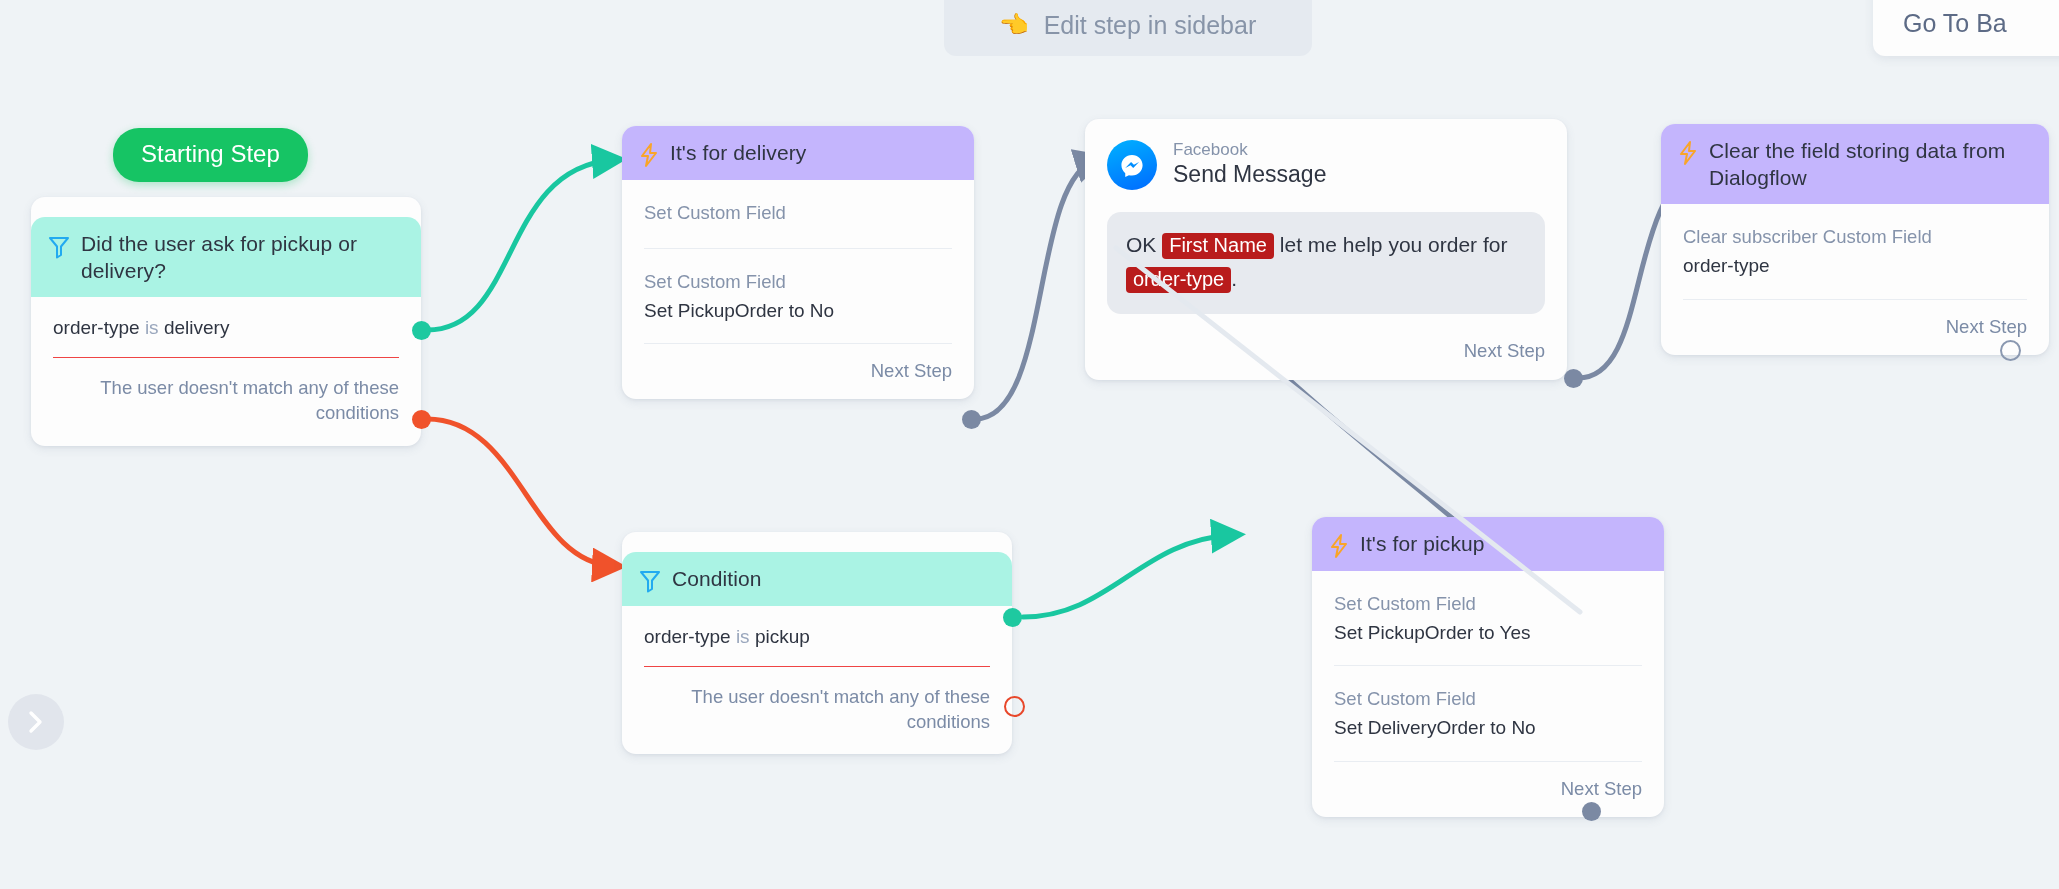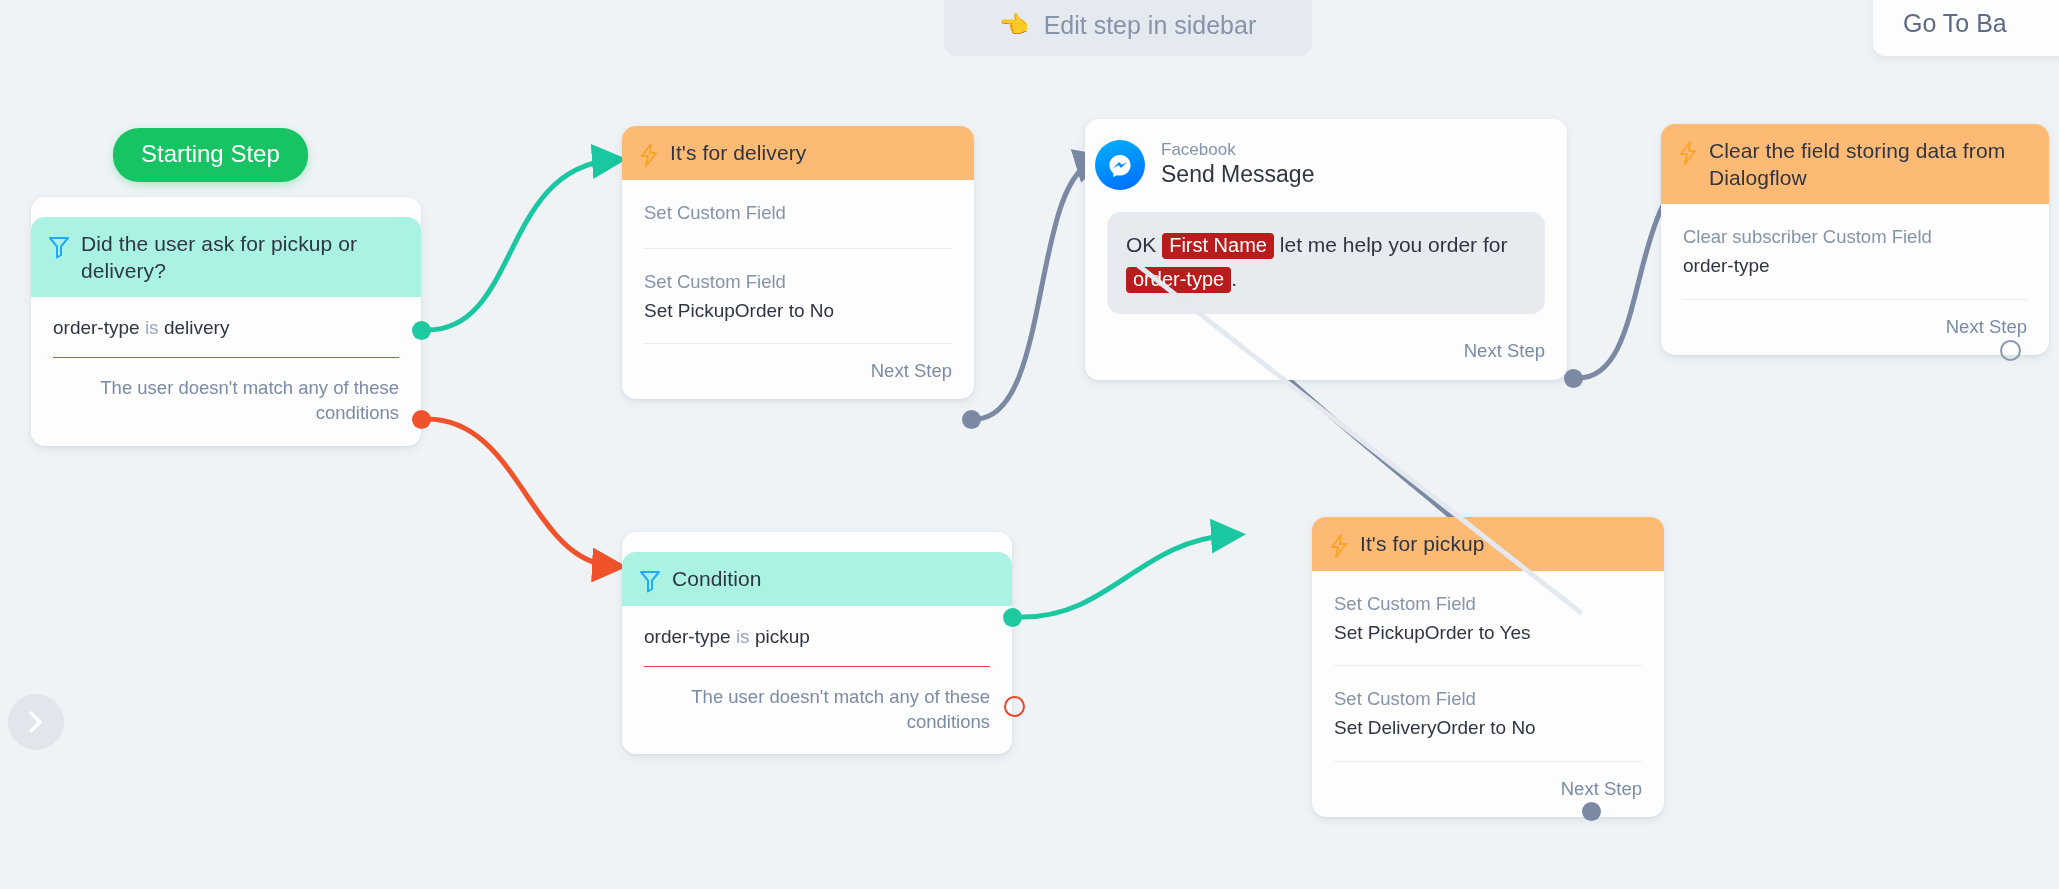--- a/index.html
+++ b/index.html
@@ -26,21 +26,21 @@
     box-shadow: 0 3px 10px rgba(65,85,120,.10), 0 1px 3px rgba(65,85,120,.07);
     z-index: 4;
     box-sizing: border-box;
   }
   .card-head {
     display: flex; align-items: flex-start; gap: 11px;
     padding: 14px 18px 13px 17px;
     border-radius: 14px 14px 0 0;
     box-sizing: border-box;
   }
-  .head-yellow { background: #fdba74; }
+  .head-yellow { background: #c4b5fd; }
   .head-mint   { background: #aaf3e4; margin-top: 20px; }
   .head-title {
     font-size: 21px; color: #2f3542; line-height: 1.27;
     letter-spacing: .1px;
   }
   .card-body { padding: 0 22px; box-sizing: border-box; }
   .row { padding: 20px 0 19px 0; border-bottom: 1px solid #e9edf2; }
   .row:last-child { border-bottom: none; }
   .row-label { font-size: 18.5px; color: #8593ab; line-height: 1.45; margin-bottom: 2px; }
   .row-value { font-size: 19px; color: #2f3542; line-height: 1.4; }
@@ -115,21 +115,21 @@
     width: 56px; height: 56px; border-radius: 50%;
     background: #e1e5ec;
     display: flex; align-items: center; justify-content: center;
     z-index: 8;
   }
 
   
   #msg-card { width: 482px; }
   #msg-card .mhead {
     display: flex; align-items: center; gap: 16px;
-    padding: 20px 22px 6px 10px;
+    padding: 20px 22px 6px 22px;
   }
   .fb-icon {
     width: 50px; height: 50px; border-radius: 50%;
     background: linear-gradient(160deg,#00b2ff 0%, #006aff 100%);
     display: flex; align-items: center; justify-content: center;
     flex: none;
   }
   .mtitles .sub { font-size: 17px; color: #8593ab; line-height: 1.25; }
   .mtitles .ttl { font-size: 23px; color: #2f3542; line-height: 1.3; }
   .bubble {

